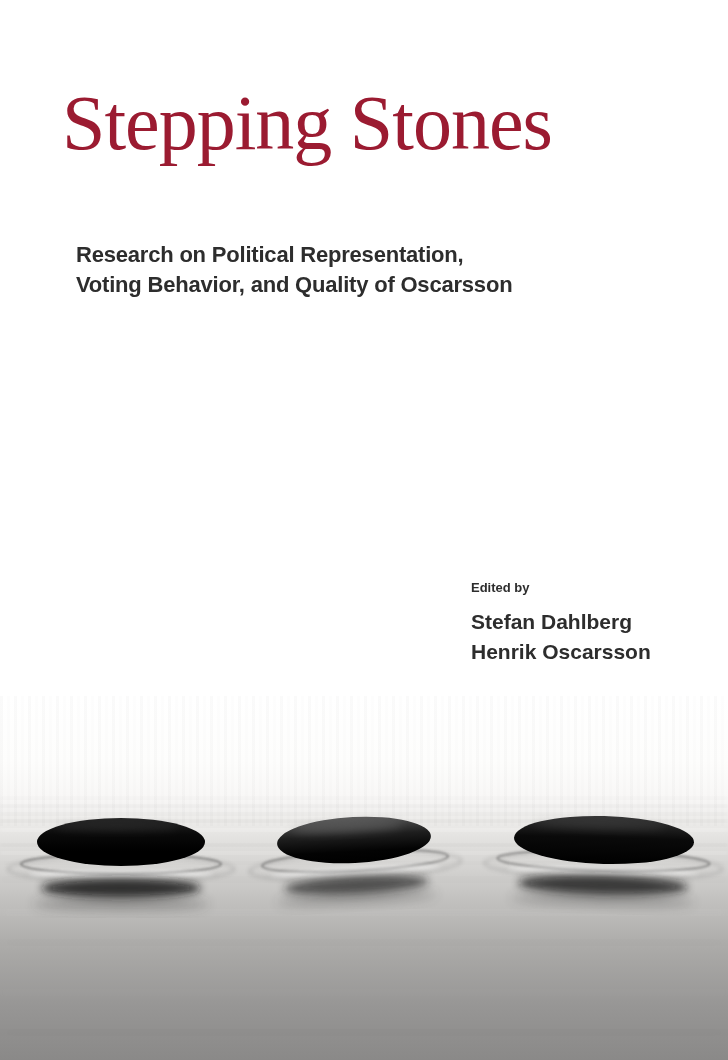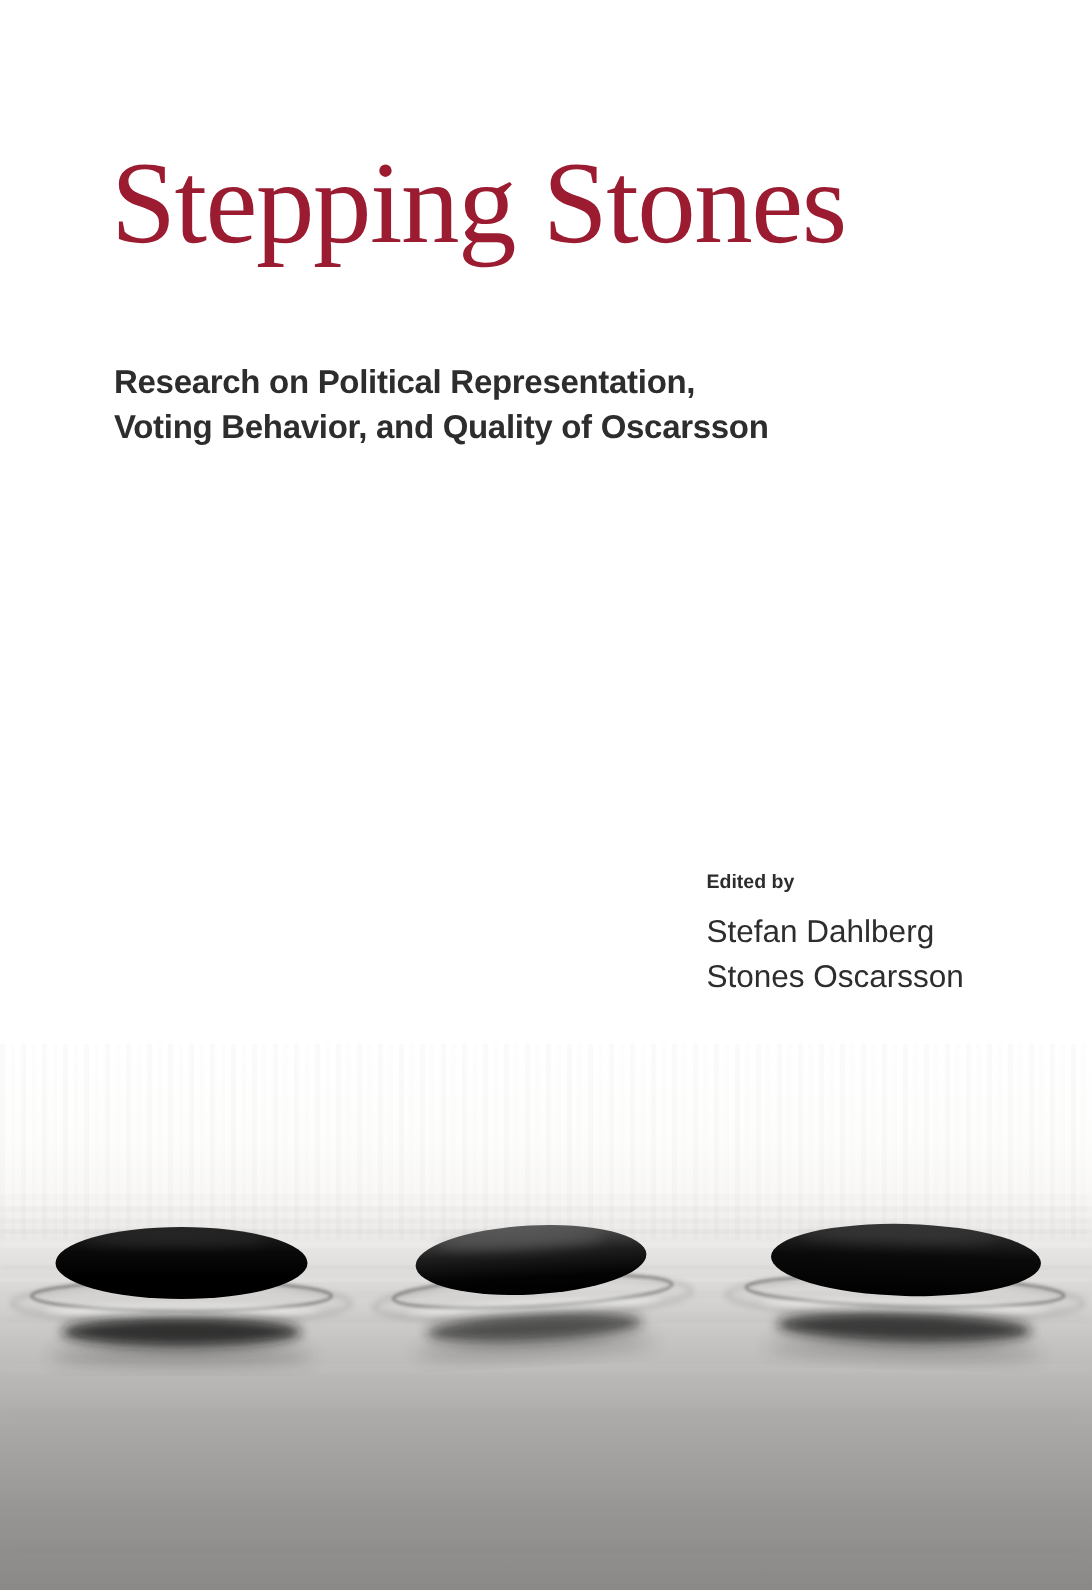--- a/index.html
+++ b/index.html
@@ -9,21 +9,21 @@
     height: 1060px;
     background: #ffffff;
     overflow: hidden;
     font-family: "Liberation Sans", sans-serif;
     color: #2e2e2e;
   }
   .title {
     position: absolute;
     left: 62px;
     top: 84px;
-    margin: 12px;
+    margin: 0;
     font-family: "Liberation Serif", serif;
     font-weight: 500;
     font-size: 78px;
     line-height: 1.0;
     letter-spacing: -1px;
     color: #9b1b31;
     white-space: nowrap;
   }
   .subtitle {
     position: absolute;
@@ -43,21 +43,21 @@
     color: #2d2d2d;
   }
   .edited-by {
     font-size: 13px;
     font-weight: 600;
     line-height: 22px;
     margin-bottom: 8px;
   }
   .editor {
     font-size: 21px;
-    font-weight: 400;
+    font-weight: 700;
     line-height: 30px;
     white-space: nowrap;
   }
   .photo {
     position: absolute;
     left: 0;
     top: 696px;
     width: 728px;
     height: 364px;
     background: linear-gradient(to bottom,
@@ -106,21 +106,21 @@
   <h1 class="title">Stepping Stones</h1>
 
   <div class="subtitle">
     <div>Research on Political Representation,</div>
     <div>Voting Behavior, and Quality of Oscarsson</div>
   </div>
 
   <div class="editors">
     <div class="edited-by">Edited by</div>
     <div class="editor">Stefan Dahlberg</div>
-    <div class="editor">Stones Oscarsson</div>
+    <div class="editor">Henrik Oscarsson</div>
   </div>
 
   <div class="photo">
     <div class="streaks"></div>
     <svg width="728" height="364" viewBox="0 0 728 364">
       <defs>
         <linearGradient id="stoneDark" x1="0" y1="0" x2="0" y2="1">
           <stop offset="0%" stop-color="#242424"></stop>
           <stop offset="35%" stop-color="#090909"></stop>
           <stop offset="70%" stop-color="#000000"></stop>

